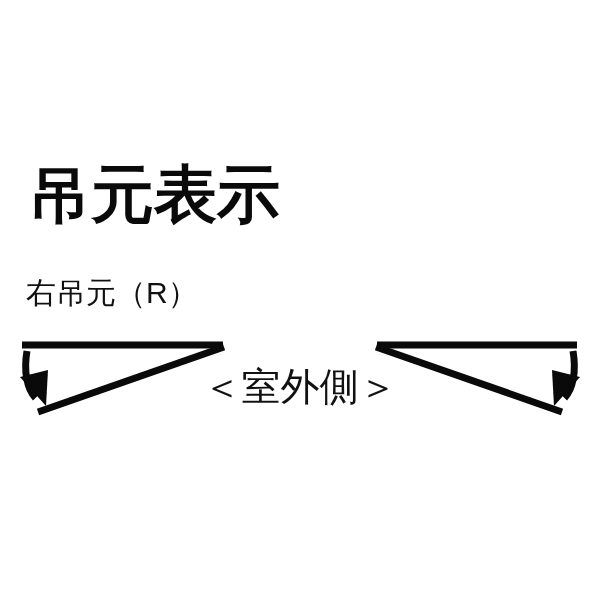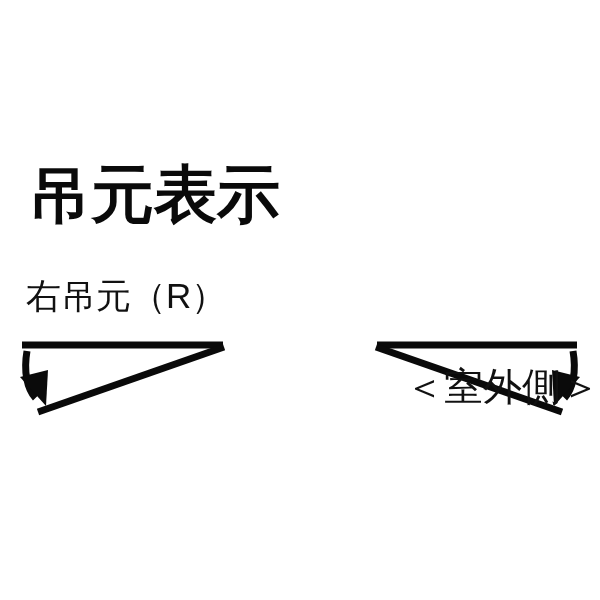--- a/index.html
+++ b/index.html
@@ -25,38 +25,38 @@
     font-size: 63px;
     font-weight: bold;
     line-height: 1;
     letter-spacing: 0px;
     color: #0a0a0a;
     white-space: nowrap;
   }
   .swing-label {
     position: absolute;
     top: 278px;
-    font-size: 35px;
+    font-size: 30px;
     font-weight: normal;
     line-height: 1;
     color: #111111;
     white-space: nowrap;
   }
   .swing-label.left {
     left: 26px;
   }
   .swing-label.right {
     left: 360px;
   }
   .outside-label {
     position: absolute;
     top: 367px;
     left: 0;
     width: 600px;
-    text-align: right;
+    text-align: center;
     font-size: 39px;
     font-weight: normal;
     line-height: 1;
     color: #111111;
     white-space: nowrap;
   }
   .diagram-layer {
     position: absolute;
     left: 0;
     top: 0;

